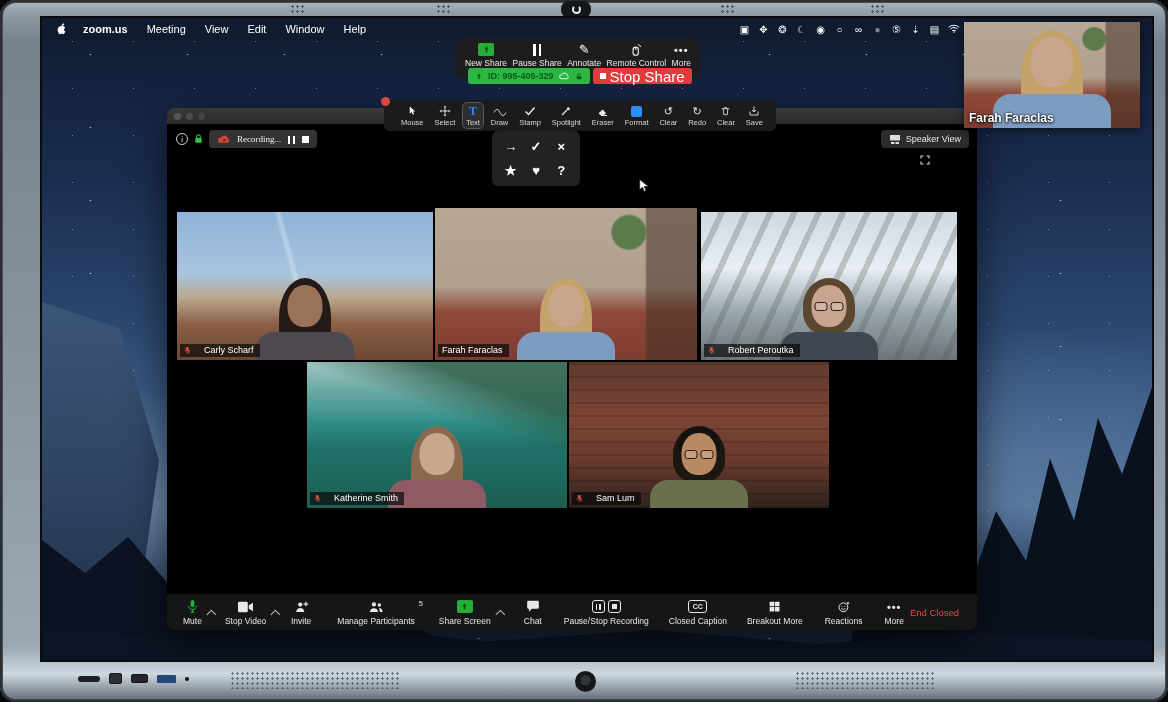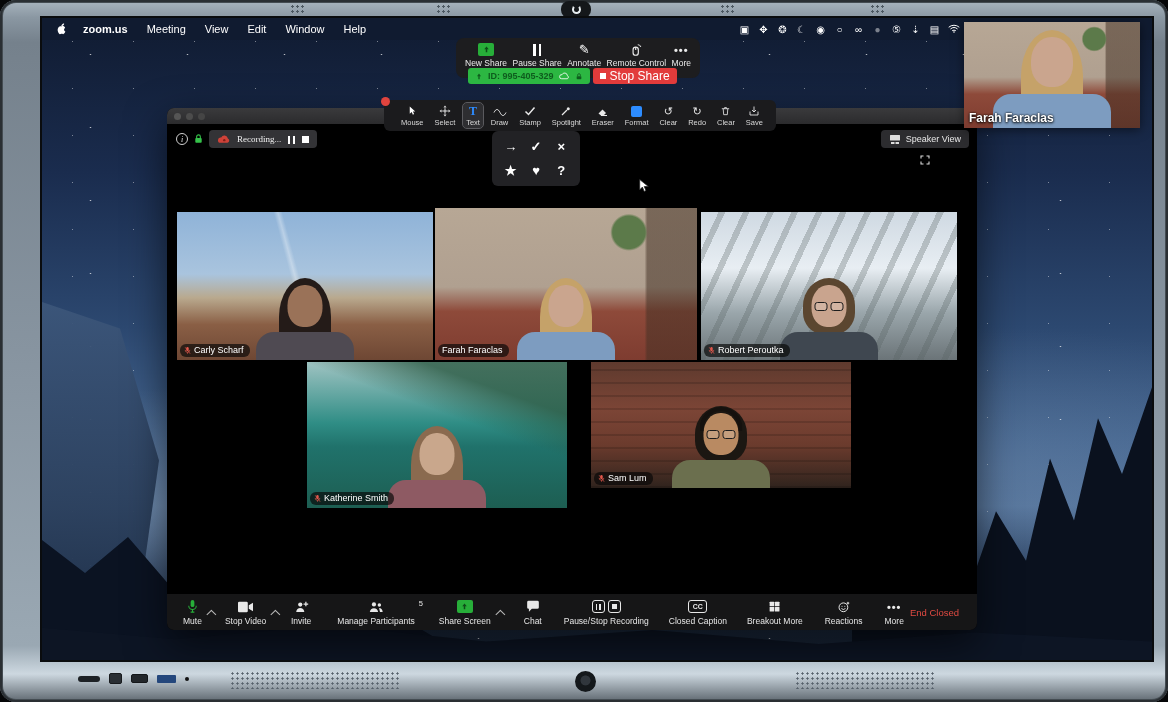--- a/index.html
+++ b/index.html
@@ -64,21 +64,21 @@
   .tbtn .ic { height:15px; display:flex; align-items:center; justify-content:center; }
   .greenbox { width:16px; height:13px; background:#27ae39; border-radius:2px; display:flex; align-items:center; justify-content:center; }
   .pausebars i { display:inline-block; width:2.6px; height:12px; background:#fff; margin:0 1.6px; }
   .dots3 { letter-spacing:1px; font-size:11px; font-weight:bold; color:#ececec; }
 
   .id-row { position:absolute; left:426px; top:50px; display:flex; gap:3px; z-index:60; }
   .id-pill { height:16px; background:#2cb742; border-radius:3px; display:flex; align-items:center; gap:5px; padding:0 7px; }
   .id-pill .idtext { color:#0e5c1d; font-size:9px; font-weight:bold; }
   .stop-share { height:16px; background:#e23b3b; border-radius:3px; display:flex; align-items:center; gap:4px; padding:0 7px; cursor:pointer; }
   .stop-share i { display:block; width:6px; height:6px; background:#fff; }
-  .stop-share span { color:#fff; font-size:12px; }
+  .stop-share span { color:#fff; font-size:15px; }
 
   
   .anno-bar { position:absolute; left:342px; top:82px; width:392px; height:31px; background:#1b1b1d; border-radius:6px;
     display:flex; align-items:flex-start; justify-content:space-between; padding:3px 10px 0 14px; z-index:70; }
   .anno-close { position:absolute; left:-3px; top:-3px; width:9px; height:9px; border-radius:50%; background:#e0443e; cursor:pointer; }
   .atool { display:flex; flex-direction:column; align-items:center; gap:0; color:#d8d8d8; font-size:7.5px; white-space:nowrap; cursor:pointer; padding:1px 3px; }
   .atool .ic { height:14px; display:flex; align-items:center; justify-content:center; font-size:11px; color:#e8e8e8; }
   .atool.active { background:#2e2e31; outline:1px solid #5a5a5e; border-radius:4px; }
   .atool .t-glyph { color:#2d8cff; font-weight:bold; font-size:12px; font-family:"Liberation Serif",serif; }
   .fmt-sq { width:11px; height:11px; border-radius:2px; background:#2d8cff; }
@@ -133,22 +133,22 @@
   .person.longhair .hair { height:78px; border-radius:50% 50% 16% 16%; }
   .person .head { position:absolute; left:50%; top:5px; transform:translateX(-50%); width:35px; height:42px;
     border-radius:48% 48% 44% 44%; background:var(--skin); z-index:2; }
   .person .torso { position:absolute; bottom:0; left:50%; transform:translateX(-50%); width:98px; height:28px;
     border-radius:18px 18px 0 0; background:var(--shirt); z-index:3; }
   .person .glasses { position:absolute; z-index:4; top:22px; left:50%; transform:translateX(-50%); width:29px; height:9px; display:flex; gap:3px; }
   .person .glasses i { flex:1; border:1.5px solid #1d1d1d; border-radius:3px; background:#ffffff2e; }
   .person .headset { position:absolute; z-index:4; top:-1px; left:50%; transform:translateX(-50%); width:43px; height:24px;
     border:4px solid #15110e; border-bottom:none; border-radius:22px 22px 0 0; }
 
-  .tag { position:absolute; left:3px; bottom:3px; display:flex; align-items:center; gap:3px;
-    background:rgba(8,8,8,.68); color:#fff; font-size:9px; padding:1.5px 6px 2px 4px; border-radius:6px; z-index:6; white-space:nowrap; }
+  .tag { position:absolute; left:3px; bottom:3px; display:flex; align-items:center; gap:13px;
+    background:rgba(8,8,8,.68); color:#fff; font-size:9px; padding:1.5px 6px 2px 4px; border-radius:0; z-index:6; white-space:nowrap; }
 
   
   .mtoolbar { position:absolute; left:0; bottom:0; width:100%; height:36px; background:#161617;
     display:flex; align-items:center; padding:0 10px; z-index:8; }
   .mtool { display:flex; flex-direction:column; align-items:center; justify-content:center; gap:1px;
     color:#e6e6e6; font-size:8.5px; white-space:nowrap; cursor:pointer; padding:0 6px; position:relative; }
   .mtool .ic { height:16px; display:flex; align-items:center; justify-content:center; }
   .chev { width:7px; height:7px; border-left:1.6px solid #b9b9b9; border-top:1.6px solid #b9b9b9;
     transform:rotate(45deg) translateY(3px); cursor:pointer; margin:0 2px; align-self:center; }
   .count-badge { position:absolute; top:0px; right:-2px; font-size:7.5px; color:#e6e6e6; }
@@ -496,21 +496,21 @@
         <div class="tag">
           <svg width="7" height="9" viewBox="0 0 24 28">
               <rect x="8" y="2" width="8" height="14" rx="4" fill="#e2574c"></rect>
               <path d="M4 12a8 8 0 0 0 16 0M12 20v5" stroke="#e2574c" stroke-width="2.4" fill="none"></path>
               <path d="M4 3l17 22" stroke="#e2574c" stroke-width="2.4"></path>
             </svg>
           <span>Katherine Smith</span>
         </div>
       </div>
 
-      <div class="tile" style="left:424px;top:254px;width:260px;height:126px">
+      <div class="tile" style="left:402px;top:254px;width:260px;height:146px">
         <div class="scene scene-sam"></div>
         <div class="person" style="--skin:#b98a62;--hair:#1c1712;--shirt:#6b6f4e">
             <div class="hair"></div>
             <div class="head"></div>
             <div class="glasses">
               <i></i>
               <i></i>
             </div>
             <div class="headset"></div>
             <div class="torso"></div>

